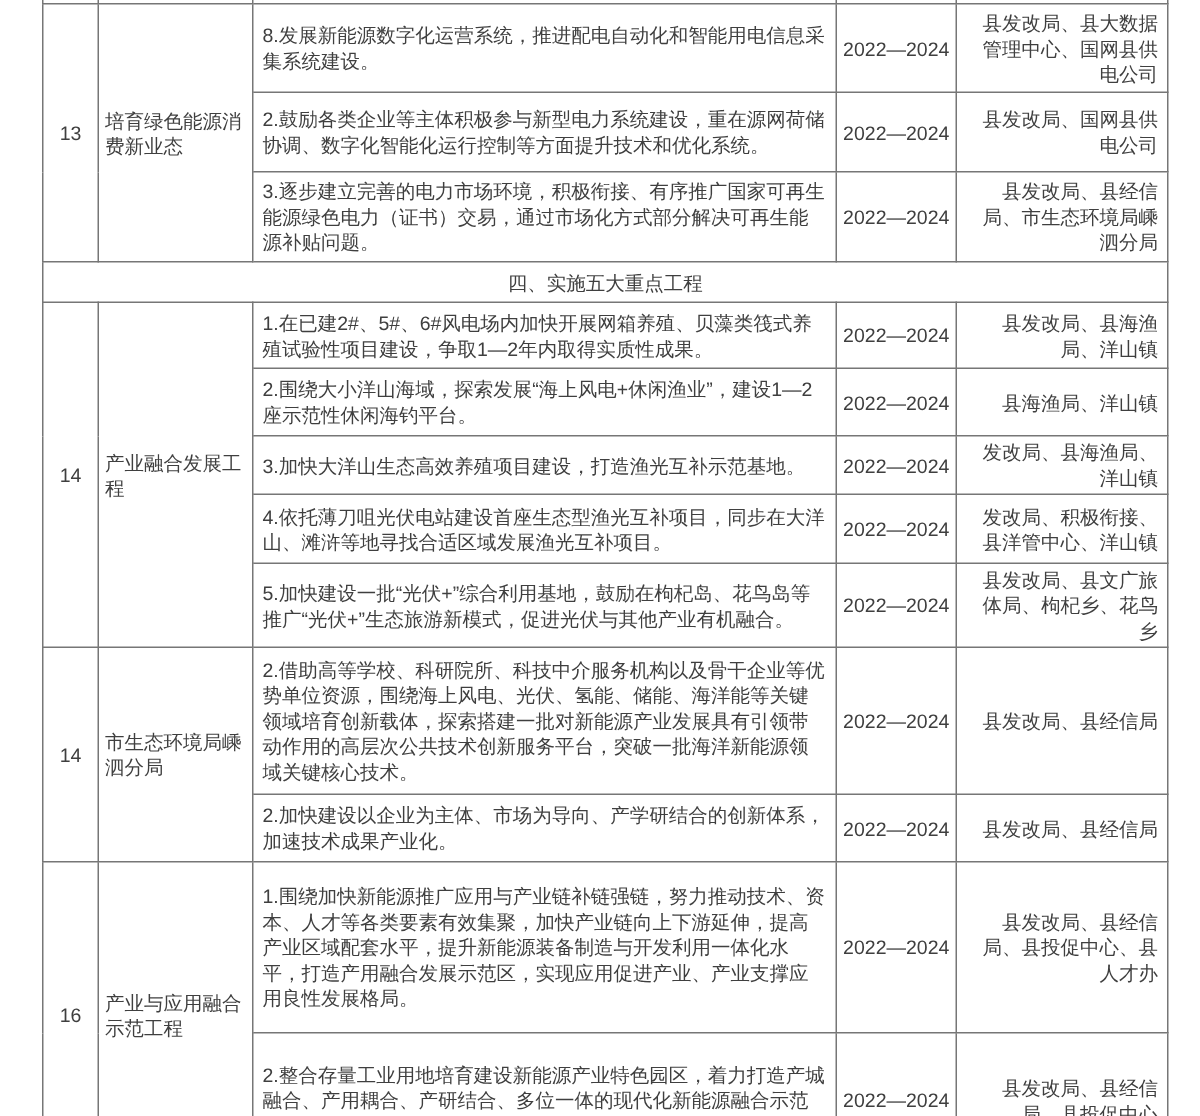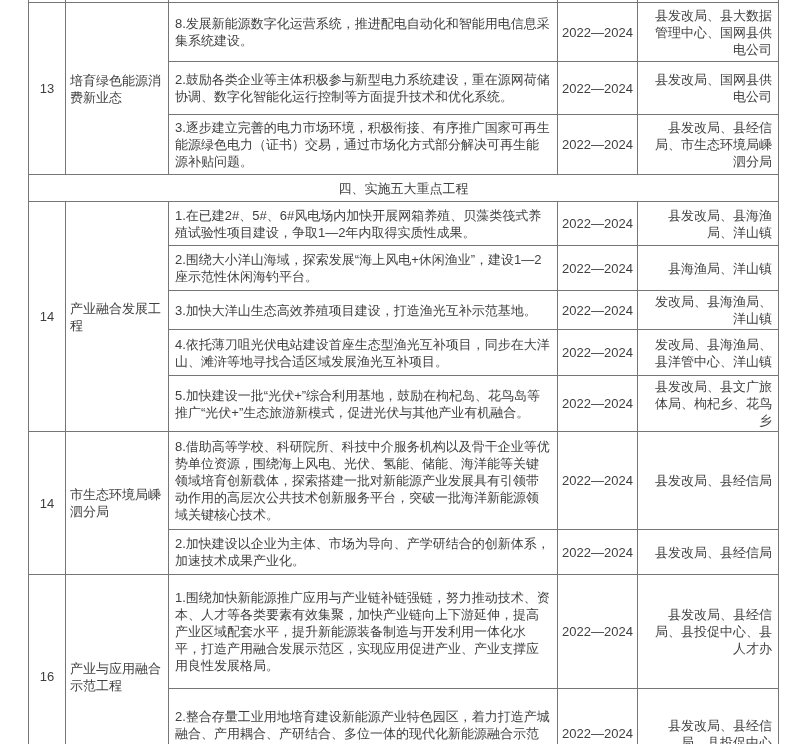--- a/index.html
+++ b/index.html
@@ -122,32 +122,32 @@
       <td class="dept-cell">县海渔局、洋山镇</td>
     </tr>
     <tr style="height:29px">
       <td class="task-cell">3.加快大洋山生态高效养殖项目建设，打造渔光互补示范基地。</td>
       <td class="time-cell">2022—2024</td>
       <td class="dept-cell">发改局、县海渔局、洋山镇</td>
     </tr>
     <tr style="height:46px">
       <td class="task-cell">4.依托薄刀咀光伏电站建设首座生态型渔光互补项目，同步在大洋山、滩浒等地寻找合适区域发展渔光互补项目。</td>
       <td class="time-cell">2022—2024</td>
-      <td class="dept-cell">发改局、县海渔局、县洋管中心、洋山镇</td>
+      <td class="dept-cell">发改局、积极衔接、县洋管中心、洋山镇</td>
     </tr>
     <tr style="height:49px">
       <td class="task-cell">5.加快建设一批“光伏+”综合利用基地，鼓励在枸杞岛、花鸟岛等推广“光伏+”生态旅游新模式，促进光伏与其他产业有机融合。</td>
       <td class="time-cell">2022—2024</td>
       <td class="dept-cell">县发改局、县文广旅体局、枸杞乡、花鸟乡</td>
     </tr>
 
     <tr style="height:98px">
       <td class="no-cell" rowspan="2">14</td>
       <td class="name-cell" rowspan="2">市生态环境局嵊泗分局</td>
-      <td class="task-cell">8.借助高等学校、科研院所、科技中介服务机构以及骨干企业等优势单位资源，围绕海上风电、光伏、氢能、储能、海洋能等关键领域培育创新载体，探索搭建一批对新能源产业发展具有引领带动作用的高层次公共技术创新服务平台，突破一批海洋新能源领域关键核心技术。</td>
+      <td class="task-cell">2.借助高等学校、科研院所、科技中介服务机构以及骨干企业等优势单位资源，围绕海上风电、光伏、氢能、储能、海洋能等关键领域培育创新载体，探索搭建一批对新能源产业发展具有引领带动作用的高层次公共技术创新服务平台，突破一批海洋新能源领域关键核心技术。</td>
       <td class="time-cell">2022—2024</td>
       <td class="dept-cell">县发改局、县经信局</td>
     </tr>
     <tr style="height:45px">
       <td class="task-cell">2.加快建设以企业为主体、市场为导向、产学研结合的创新体系，加速技术成果产业化。</td>
       <td class="time-cell">2022—2024</td>
       <td class="dept-cell">县发改局、县经信局</td>
     </tr>
 
     <tr style="height:114px">

